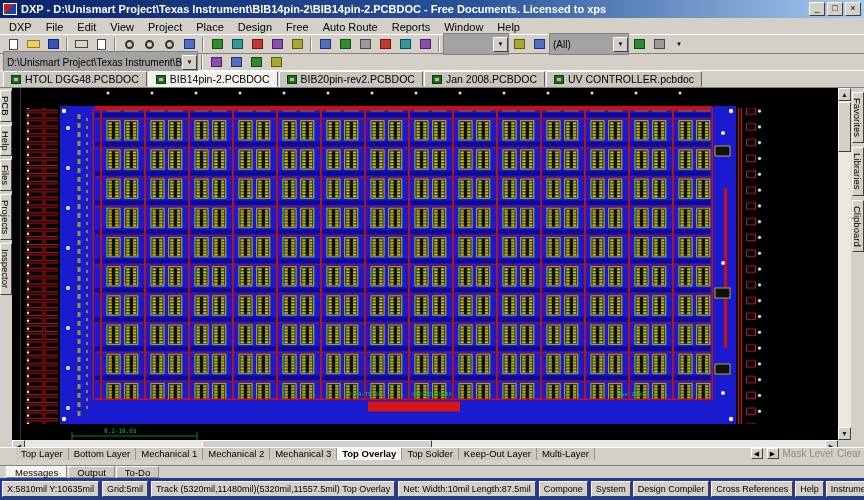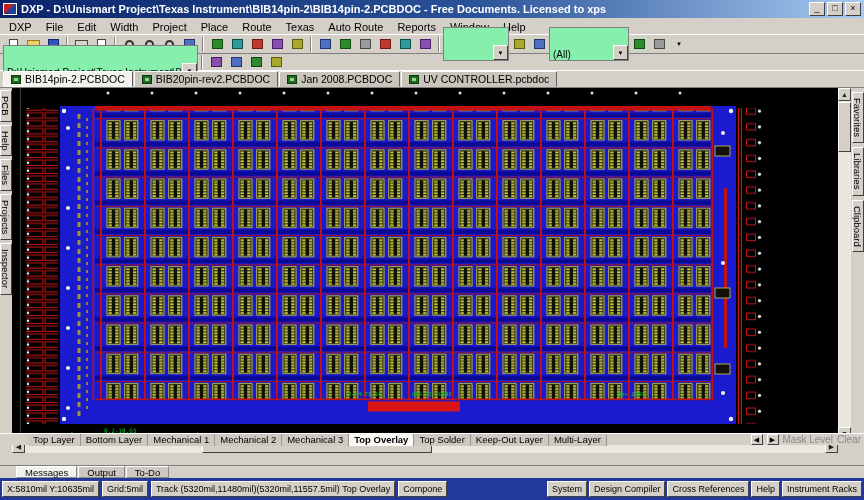--- a/index.html
+++ b/index.html
@@ -27,21 +27,21 @@
   .ic.save{background:#3355bb;border-color:#16266a}
   .ic.print{background:#d6d6ce;height:8px;width:13px}
   .ic.round{border-radius:50%;width:9px;height:9px;border:2px solid #333;background:transparent}
   .ic.green{background:#2f8a2f;border-color:#0e4d0e}
   .ic.red{background:#c23a2e;border-color:#6e180f}
   .ic.teal{background:#2f9a9a;border-color:#0e4d4d}
   .ic.purple{background:#8a4fae;border-color:#4a1e66}
   .ic.blue{background:#4f6fc2;border-color:#20346e}
   .ic.olive{background:#a8a82e;border-color:#5c5c10}
   .ic.gray{background:#9a9a9a;border-color:#4a4a4a}
-  .combo{height:34px;background:#86efac;border:1px solid #808080;display:flex;align-items:flex-end;font-size:10px;flex:none}
+  .combo{height:22px;background:#a3a3a3;border:1px solid #808080;display:flex;align-items:center;font-size:10px;flex:none}
   .combo .val{padding:0 3px;white-space:nowrap;overflow:hidden;flex:1}
   .combo .drop{width:15px;height:15px;background:#d4d0c8;border:1px solid;border-color:#fff #404040 #404040 #fff;font-size:6px;display:flex;align-items:center;justify-content:center;flex:none}
 
   
   .addressbar{top:54px;height:17px;display:flex;align-items:center;padding-left:3px;border-bottom:1px solid #fff}
 
   
   .doctabs{top:71px;height:17px;display:flex;align-items:flex-end;padding-left:3px;border-bottom:1px solid #808080;background:#d4d0c8}
   .dtab{display:flex;align-items:center;gap:4px;height:16px;padding:0 7px;margin-right:1px;font-size:10.5px;white-space:nowrap;background:#c9c5bc;border:1px solid;border-color:#fff #606060 transparent #fff;border-radius:2px 2px 0 0}
   .dtab.active{background:#f4f2ec;font-weight:normal}
@@ -57,29 +57,29 @@
   .hscroll{top:440px;height:13px;position:absolute;left:12px;width:826px;background:#e9e7df}
   .corner{position:absolute;left:838px;top:440px;width:26px;height:13px;background:#d4d0c8}
   .sbtn{width:13px;height:13px;background:#d4d0c8;border:1px solid;border-color:#fff #404040 #404040 #fff;font-size:7px;line-height:11px;text-align:center;color:#222}
   .vthumb{position:absolute;left:0;top:14px;width:13px;height:50px;background:#d4d0c8;border:1px solid;border-color:#fff #404040 #404040 #fff}
   .hthumb{position:absolute;left:190px;top:0;width:230px;height:13px;background:#d4d0c8;border:1px solid;border-color:#fff #404040 #404040 #fff}
   .vscroll .down{position:absolute;bottom:0;left:0}
   .hscroll .right{position:absolute;right:0;top:0}
   .rightstrip{position:absolute;left:851px;top:0;width:13px;height:352px;background:#d4d0c8;display:flex;flex-direction:column;align-items:center;padding-top:4px;gap:4px}
 
   
-  .layerbar{top:433px;height:12px;background:#d4d0c8;display:flex;align-items:center;padding-left:28px;border-top:1px solid #fff}
+  .layerbar{top:447px;height:12px;background:#d4d0c8;display:flex;align-items:center;padding-left:16px;border-top:1px solid #fff}
   .ltab{font-size:9.5px;height:12px;line-height:11px;padding:0 5px;border-right:1px solid #9a968e;white-space:nowrap;background:#cdc9c0}
   .ltab.active{background:#faf9f5;font-weight:bold}
   .layer-extra{margin-left:auto;display:flex;align-items:center;gap:4px;padding-right:3px}
   .larrow{font-size:7px;width:12px;height:11px;background:#d4d0c8;border:1px solid;border-color:#fff #404040 #404040 #fff;text-align:center;line-height:10px}
   .disabled-label{color:#8a8a8a;font-size:10px;white-space:nowrap}
 
   
-  .bottomtabs{top:465px;height:13px;background:#d4d0c8;display:flex;align-items:flex-end;padding-left:16px;gap:1px;border-top:1px solid #808080}
+  .bottomtabs{top:465px;height:13px;background:#d4d0c8;display:flex;align-items:flex-end;padding-left:6px;gap:1px;border-top:1px solid #808080}
   .btab{font-size:9.5px;height:12px;line-height:11px;padding:0 8px;background:#cdc9c0;border:1px solid #8a8a8a;border-top-color:#fff;border-left-color:#fff}
   .btab.active{background:#f4f2ec}
 
   
   .statusbar{top:478px;height:22px;background:#22389a;display:flex;align-items:center;padding:0 2px;gap:3px;overflow:hidden}
   .seg{background:#d4d0c8;border:1px solid;border-color:#fff #404040 #404040 #fff;height:16px;line-height:14px;font-size:9px;padding:0 4px;white-space:nowrap}
   .sbuttons{margin-left:auto;display:flex;gap:2px}
   .sbtn2{background:#d4d0c8;border:1px solid;border-color:#fff #404040 #404040 #fff;height:16px;line-height:14px;font-size:9px;padding:0 4px;white-space:nowrap}
 </style>
 </head>
@@ -90,25 +90,25 @@
   <span class="title-text">DXP - D:\Unismart Project\Texas Instrument\BIB14pin-2\BIB14pin-2.PCBDOC - Free Documents. Licensed to xps</span>
   <span class="winbtn">_</span>
   <span class="winbtn">□</span>
   <span class="winbtn">×</span>
 </div>
 
 <div class="row menubar">
   <span class="menu-item">DXP</span>
   <span class="menu-item">File</span>
   <span class="menu-item">Edit</span>
-  <span class="menu-item">Width</span>
+  <span class="menu-item">View</span>
   <span class="menu-item">Project</span>
   <span class="menu-item">Place</span>
-  <span class="menu-item">Route</span>
-  <span class="menu-item">Texas</span>
+  <span class="menu-item">Design</span>
+  <span class="menu-item">Free</span>
   <span class="menu-item">Auto Route</span>
   <span class="menu-item">Reports</span>
   <span class="menu-item">Window</span>
   <span class="menu-item">Help</span>
 </div>
 
 <div class="row toolbar">
   <span class="tbtn">
       <span class="ic page"></span>
     </span>
@@ -211,20 +211,24 @@
     </span>
   <span class="tbtn">
       <span class="ic green"></span>
     </span>
   <span class="tbtn">
       <span class="ic olive"></span>
     </span>
 </div>
 
 <div class="row doctabs">
+  <span class="dtab">
+      <span class="dicon"></span>
+      <span>HTOL DGG48.PCBDOC</span>
+    </span>
   <span class="dtab active">
       <span class="dicon"></span>
       <span>BIB14pin-2.PCBDOC</span>
     </span>
   <span class="dtab">
       <span class="dicon"></span>
       <span>BIB20pin-rev2.PCBDOC</span>
     </span>
   <span class="dtab">
       <span class="dicon"></span>
@@ -385,20 +389,21 @@
 <div class="row bottomtabs">
   <span class="btab active">Messages</span>
   <span class="btab">Output</span>
   <span class="btab">To-Do</span>
 </div>
 
 <div class="row statusbar">
   <span class="seg">X:5810mil Y:10635mil</span>
   <span class="seg">Grid:5mil</span>
   <span class="seg">Track (5320mil,11480mil)(5320mil,11557.5mil)  Top Overlay</span>
+  <span class="seg">Net: Width:10mil Length:87.5mil</span>
   <span class="seg">Compone</span>
   <span class="sbuttons">
     <span class="sbtn2">System</span>
     <span class="sbtn2">Design Compiler</span>
     <span class="sbtn2">Cross References</span>
     <span class="sbtn2">Help</span>
     <span class="sbtn2">Instrument Racks</span>
 
   </span>
 </div>

